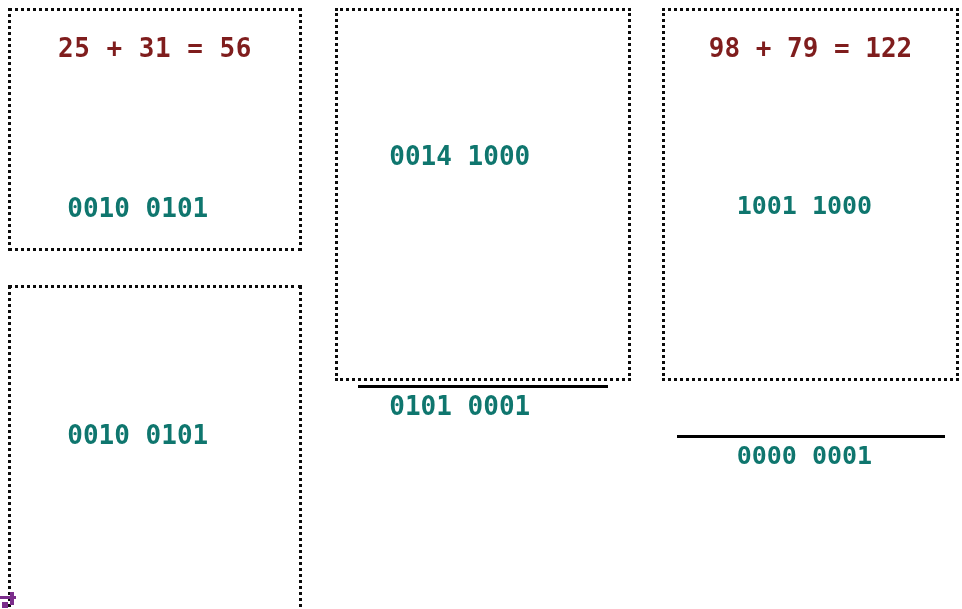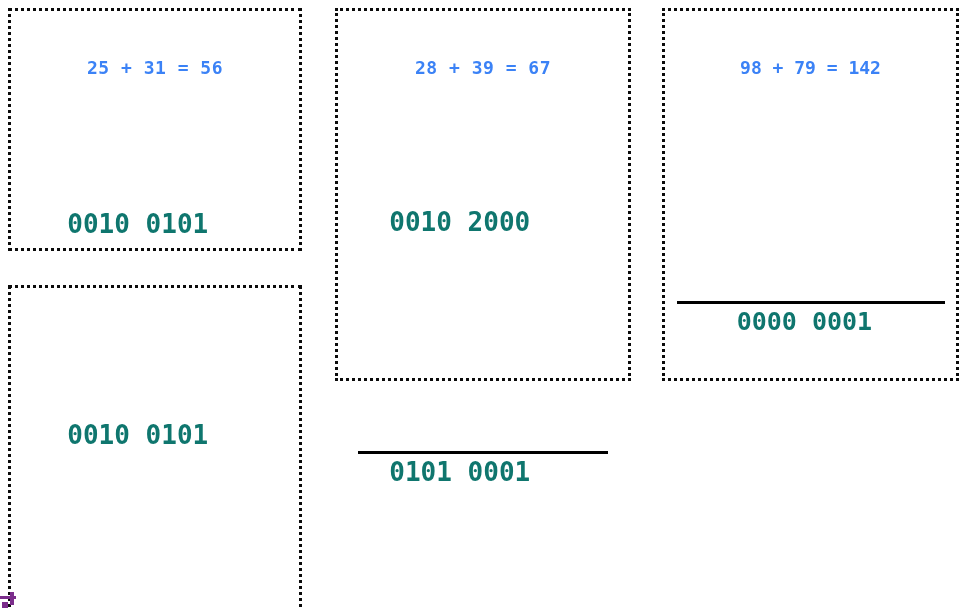--- a/index.html
+++ b/index.html
@@ -38,27 +38,27 @@
 
   .box-inner {
     position: relative;
     width: 100%;
     height: 100%;
   }
 
   
   .decimal-header {
     text-align: center;
-    color: #3b82f6;
-    font-size: 18px;
+    color: #7f1d1d;
+    font-size: 26px;
     font-weight: bold;
     letter-spacing: 0.5px;
     white-space: pre;
     line-height: 1;
-    margin-top: 48px;
+    margin-top: 24px;
     margin-bottom: 0;
     font-family: "DejaVu Sans Mono", "Liberation Mono", monospace;
   }
   #box-4 .decimal-header { letter-spacing: 0px; }
 
   
   .calc {
     margin: 0 auto;
     font-size: 26px;
     line-height: 50px;
@@ -143,41 +143,41 @@
         <span class="sep-row">
           
         </span>
         
       </div>
     </div>
   </div>
 
   <div class="example-box" id="box-3">
     <div class="box-inner">
-      <div class="decimal-header">28 + 39 = 67</div>
       <div class="calc">
-        <span class="calc-row digits">  0010 2000</span>
+        <span class="calc-row digits">  0014 1000</span>
         <span class="sep-row">
           <span class="sep-line"></span>
         </span>
         <span class="calc-row digits">  0101 0001</span>
         
         
         <span class="sep-row">
           
         </span>
         
       </div>
     </div>
   </div>
 
   <div class="example-box" id="box-4">
     <div class="box-inner">
-      <div class="decimal-header">98 + 79 = 142</div>
+      <div class="decimal-header">98 + 79 = 122</div>
       <div class="calc">
+        <span class="calc-row digits">    1001 1000</span>
         <span class="sep-row">
           <span class="sep-line full"></span>
         </span>
         <span class="calc-row digits">    0000 0001</span>
         
         
         <span class="sep-row">
           
         </span>
         

